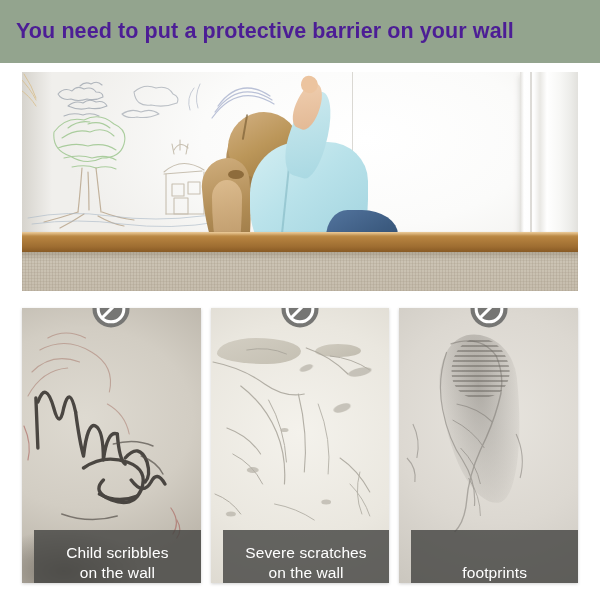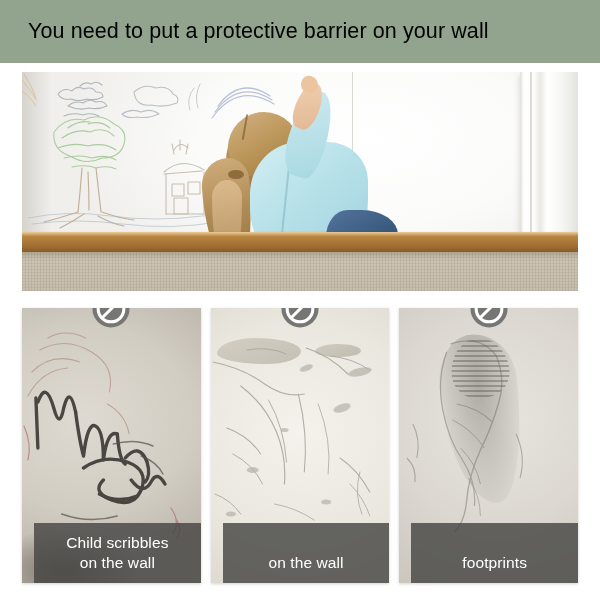--- a/index.html
+++ b/index.html
@@ -19,25 +19,25 @@
   .header-banner {
     position: absolute;
     left: 0; top: 0;
     width: 600px;
     height: 63px;
     background: #93a48e;
     display: flex;
     align-items: center;
   }
   .header-title {
-    color: #000000;
+    color: #4c1d95;
     font-size: 21.5px;
     letter-spacing: 0.1px;
-    font-weight: 400;
-    padding-left: 28px;
+    font-weight: 700;
+    padding-left: 16px;
     white-space: nowrap;
   }
 
   
   .hero-wrap {
     position: absolute;
     left: 22px; top: 72px;
     width: 556px;
     height: 219px;
     overflow: hidden;
@@ -267,24 +267,24 @@
     left: 50%; top: -18px;
     transform: translateX(-50%);
     width: 38px; height: 38px;
     z-index: 5;
   }
 
   
   .panel-caption {
     position: absolute;
     left: 12px; right: 0; bottom: 0;
-    height: 60px;
+    height: 53px;
     background: rgba(70,69,67,.82);
     display: flex;
-    align-items: center;
+    align-items: flex-end;
     justify-content: center;
     text-align: center;
   }
   .caption-text {
     color: #ffffff;
     font-size: 15.5px;
     line-height: 20px;
     font-weight: 400;
     letter-spacing: .1px;
     padding: 0 4px;
@@ -490,21 +490,21 @@
         </g>
       </svg>
     </div>
     <svg class="no-badge" viewBox="0 0 40 40">
       <circle cx="20" cy="20" r="19.5" fill="#767674"></circle>
       <circle cx="20" cy="20" r="13.5" fill="none" stroke="#ffffff" stroke-width="3.2"></circle>
       <line x1="11" y1="29" x2="29" y2="11" stroke="#ffffff" stroke-width="3.2" stroke-linecap="round"></line>
     </svg>
     <div class="panel-caption">
       <div class="caption-text">
-        <br>
+        <span>Severe scratches</span><br>
         <span>on the wall</span>
       </div>
     </div>
   </div>
 
   <div class="panel">
     <div class="panel-img">
       <div class="p3-bg"></div>
       <div class="p3-print"></div>
       <div class="p3-heel"></div>

